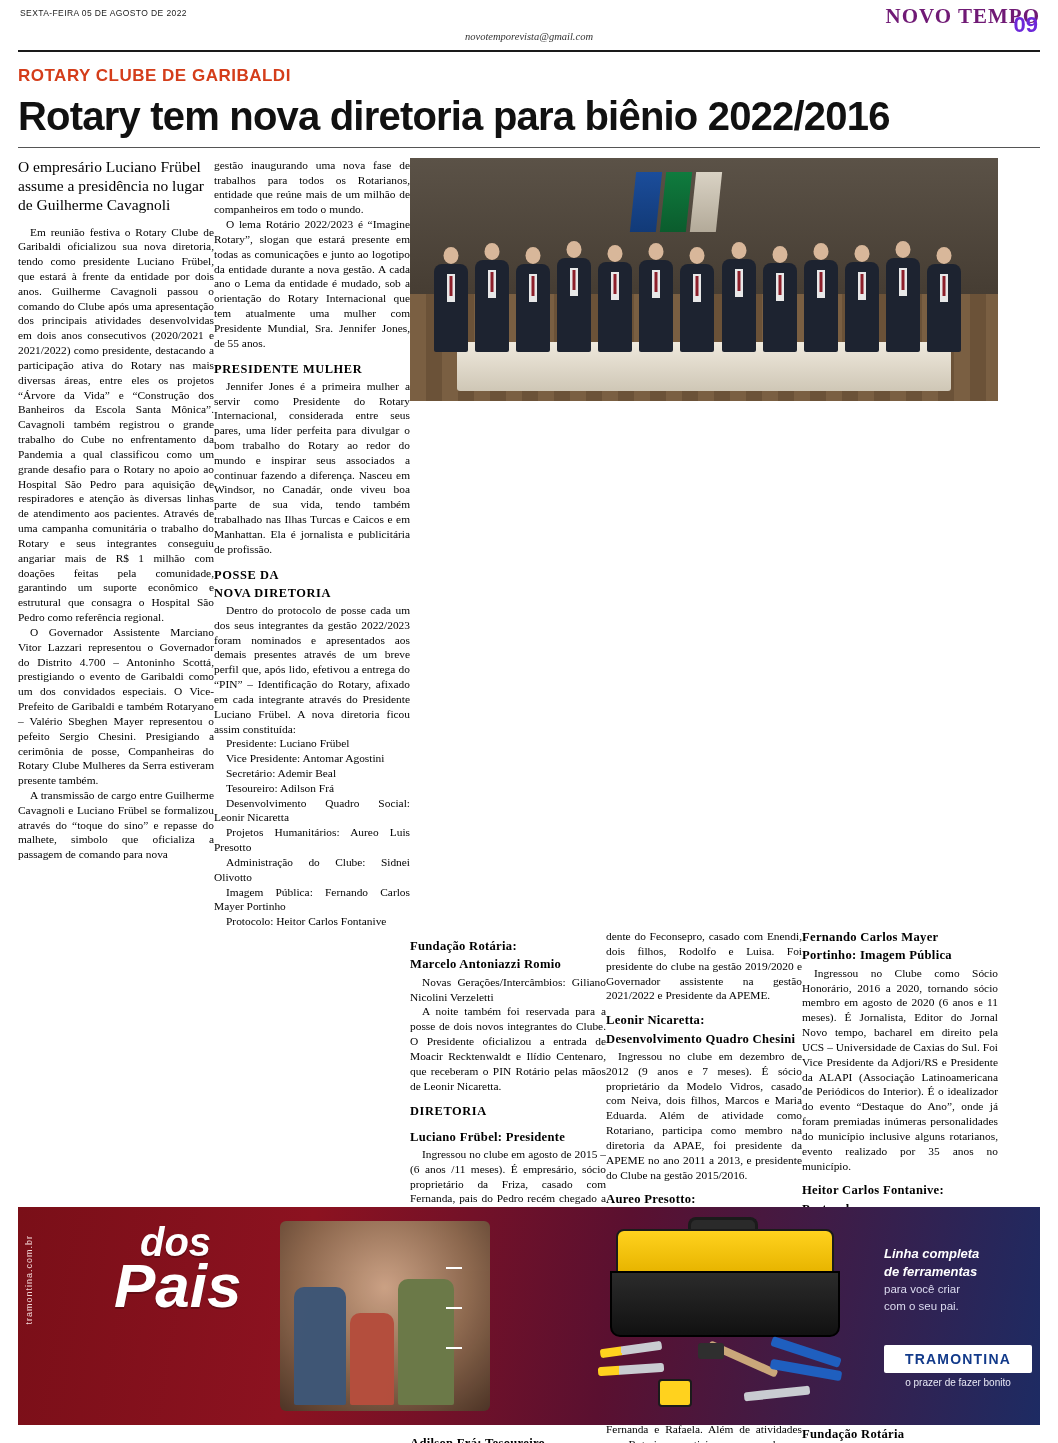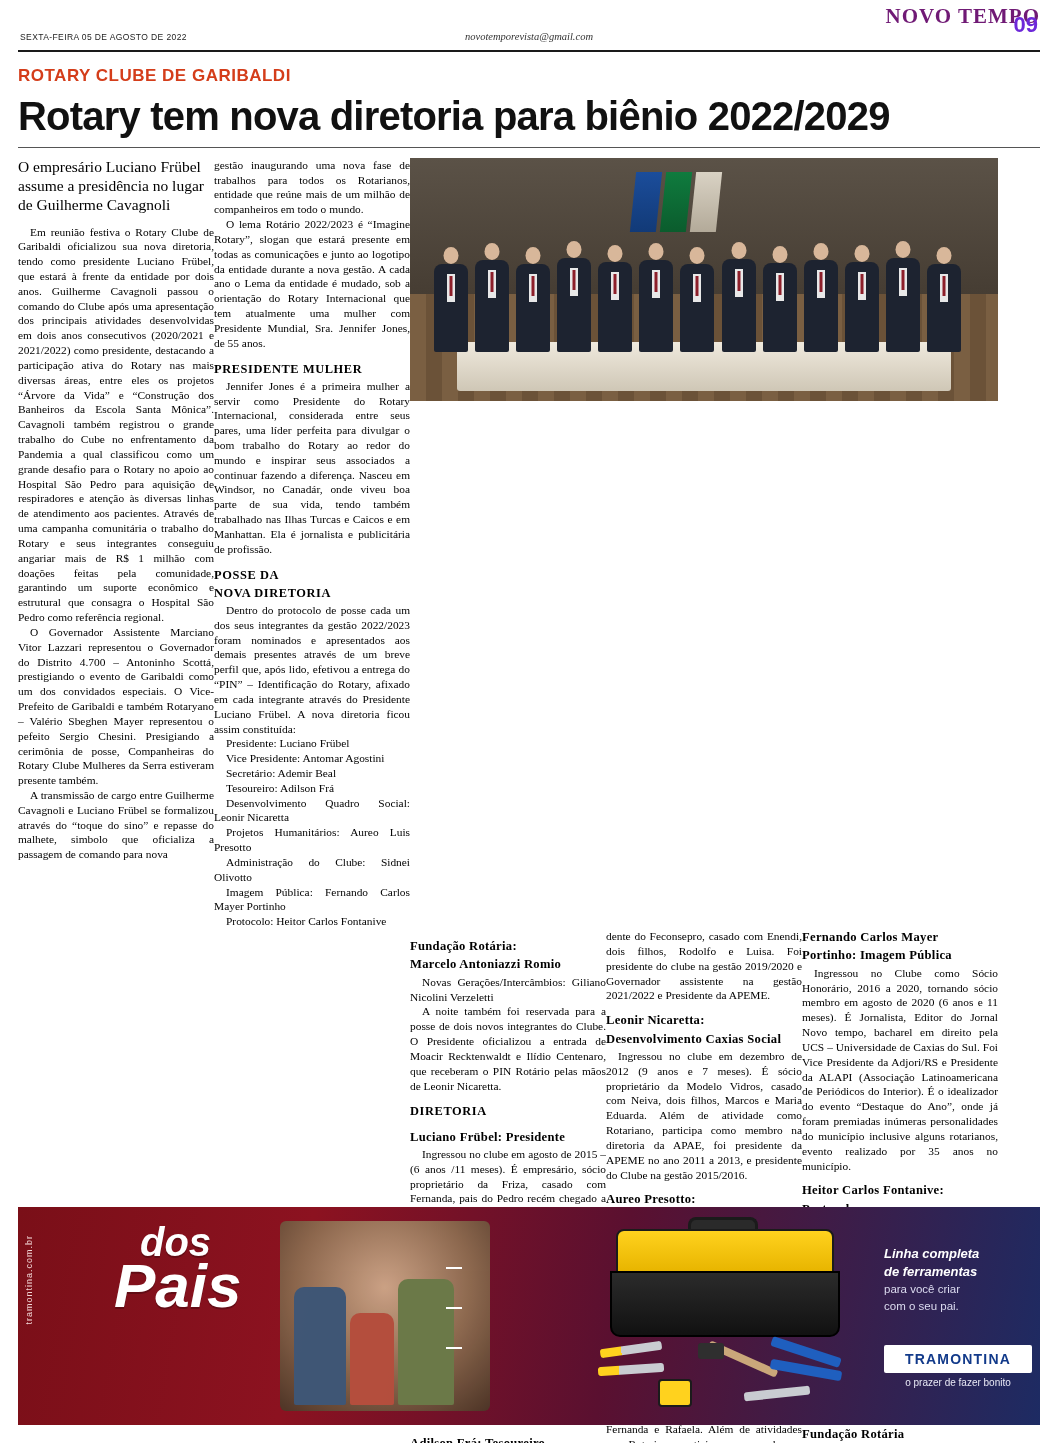--- a/index.html
+++ b/index.html
@@ -26,21 +26,21 @@
     padding-top:4px;
   }
   .masthead-email {
     text-align:center;
     font-style:italic;
     font-size:10.5px;
     color:#333;
     margin-top:2px;
   }
   .masthead-date {
-    position:absolute; left:2px; top:32px;
+    position:absolute; left:2px; top:8px;
     font-family:"Liberation Sans", sans-serif;
     font-size:8.5px;
     letter-spacing:0.4px;
     color:#222;
   }
   .masthead-pageno {
     position:absolute; right:2px; top:12px;
     font-family:"Liberation Sans", sans-serif;
     font-weight:bold;
     font-size:22px;
@@ -254,21 +254,21 @@
 
   <div class="masthead">
     <div class="masthead-title">NOVO TEMPO</div>
     <div class="masthead-email">novotemporevista@gmail.com</div>
     <div class="masthead-date">SEXTA-FEIRA 05 DE AGOSTO DE 2022</div>
     <div class="masthead-pageno">09</div>
   </div>
   <div class="rule-thick"></div>
 
   <div class="section-label">ROTARY CLUBE DE GARIBALDI</div>
-  <div class="headline">Rotary tem nova diretoria para biênio 2022/2029</div>
+  <div class="headline">Rotary tem nova diretoria para biênio 2022/2016</div>
   <div class="rule-head"></div>
 
   <div class="cols">
 
     <div class="col">
       <div class="deck">O empresário Luciano Frübel assume a presidência no lugar de Guilherme Cavagnoli</div>
       <p>Em reunião festiva o Rotary Clube de Garibaldi oficializou sua nova diretoria, tendo como presidente Luciano Frübel, que estará à frente da entidade por dois anos. Guilherme Cavagnoli passou o comando do Clube após uma apresentação dos principais atividades desenvolvidas em dois anos consecutivos (2020/2021 e 2021/2022) como presidente, destacando a participação ativa do Rotary nas mais diversas áreas, entre eles os projetos “Árvore da Vida” e “Construção dos Banheiros da Escola Santa Mônica”. Cavagnoli também registrou o grande trabalho do Cube no enfrentamento da Pandemia a qual classificou como um grande desafio para o Rotary no apoio ao Hospital São Pedro para aquisição de respiradores e atenção às diversas linhas de atendimento aos pacientes. Através de uma campanha comunitária o trabalho do Rotary e seus integrantes conseguiu angariar mais de R$ 1 milhão com doações feitas pela comunidade, garantindo um suporte econômico e estrutural que consagra o Hospital São Pedro como referência regional.</p>
       <p>O Governador Assistente Marciano Vitor Lazzari representou o Governador do Distrito 4.700 – Antoninho Scottá, prestigiando o evento de Garibaldi como um dos convidados especiais. O Vice-Prefeito de Garibaldi e também Rotaryano – Valério Sbeghen Mayer representou o pefeito Sergio Chesini. Presigiando a cerimônia de posse, Companheiras do Rotary Clube Mulheres da Serra estiveram presente também.</p>
       <p>A transmissão de cargo entre Guilherme Cavagnoli e Luciano Frübel se formalizou através do “toque do sino” e repasse do malhete, simbolo que oficializa a passagem de comando para nova</p>
     </div>
@@ -380,21 +380,21 @@
       <p>Ingressou no clube em agosto de 2015 – (6 anos /11 meses). É empresário, sócio proprietário da Friza, casado com Fernanda, pais do Pedro recém chegado a família. Além de prestar serviço como rotariano, atua como membro do conselho do Sicredi. Foi presidente da APEME, Associação das Pequenas e Médias Empresas de Garibaldi, gestão 2020.</p>
       <div class="subhead">Ademir Beal: Secretário</div>
       <p>Ingressou no clube em outrubro de 2019 (12 anos e 9 meses). É Administrador de empresa, casado com Silvana, dois filhos, Guilherme e Giovana, diretor das empresas Tramontina. Além de atividades com Rotariano, participa como membro na diretoria da APAE, foi presidente do Clube na gestão 2013/2014.</p>
       <div class="subhead">Adilson Frá: Tesoureiro</div>
 
     </div>
 
     <div class="col" style="grid-column:4; grid-row:2;">
       <p class="noind">dente do Feconsepro, casado com Enendi, dois filhos, Rodolfo e Luisa. Foi presidente do clube na gestão 2019/2020 e Governador assistente na gestão 2021/2022 e Presidente da APEME.</p>
       <div class="subhead">Leonir Nicaretta:</div>
-      <div class="subhead" style="margin-top:0">Desenvolvimento Caxias Social</div>
+      <div class="subhead" style="margin-top:0">Desenvolvimento Quadro Chesini</div>
       <p>Ingressou no clube em dezembro de 2012 (9 anos e 7 meses). É sócio proprietário da Modelo Vidros, casado com Neiva, dois filhos, Marcos e Maria Eduarda. Além de atividade como Rotariano, participa como membro na diretoria da APAE, foi presidente da APEME no ano 2011 a 2013, e presidente do Clube na gestão 2015/2016.</p>
       <div class="subhead">Aureo Presotto:</div>
       <div class="subhead" style="margin-top:0">Projetos Humanitários</div>
       <p>Ingressou no Clube em novembro 2013 (8 anos e 8 meses). É Representante Comercial da Modelo Vidro, casado com Luciane, pais de Marco Antônio. Foi presidente do clube na gestão 2016/2017, e atuou como Tesoureiro por 4 gestões.</p>
       <div class="subhead">Sidnei Olivotto:</div>
       <div class="subhead" style="margin-top:0">Administração do Clube</div>
       <p>Ingressou no clube em agosto 2015 (6 anos e 11 meses). É Engenheiro, administrador da empresa MAPAN, casado com Rosangela, duas filhas, Fernanda e Rafaela. Além de atividades com Rotariano, participa como membro na diretoria do COMDICA, foi presidente do Club na gestão 2018/2019 e assistente do governador em 2020/2021.</p>
     </div>
 
     <div class="col" style="grid-column:5; grid-row:2;">

